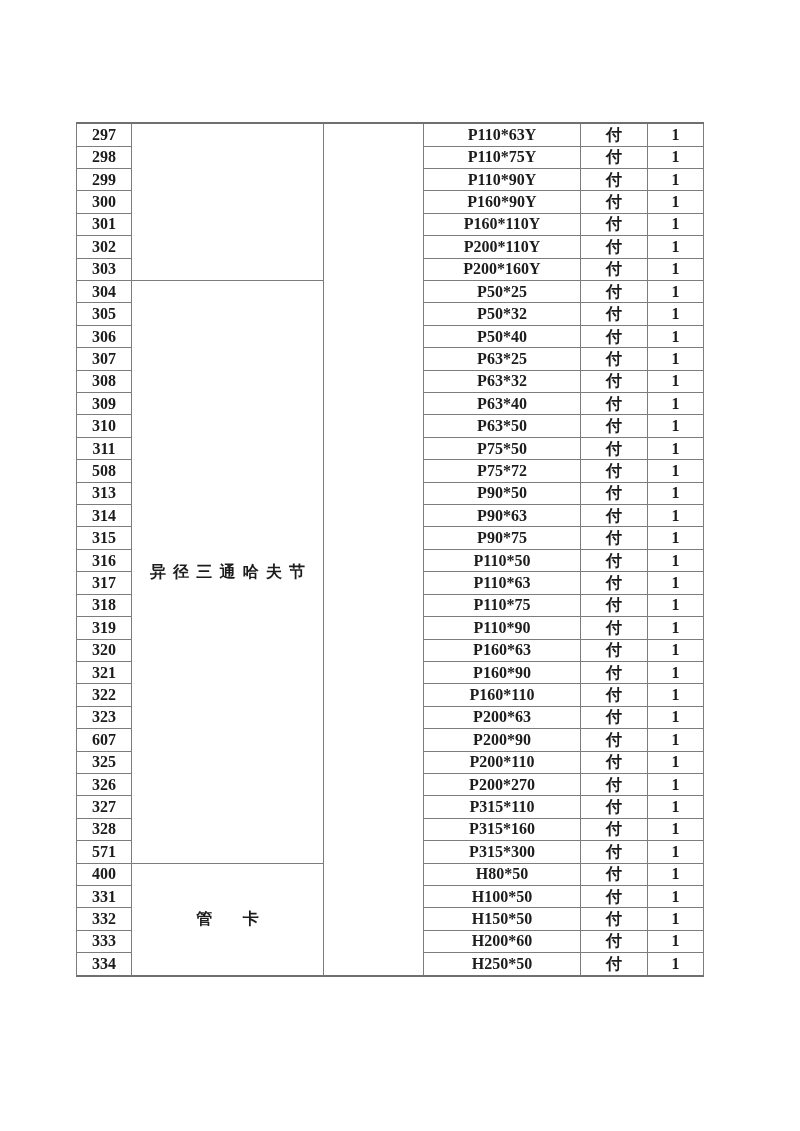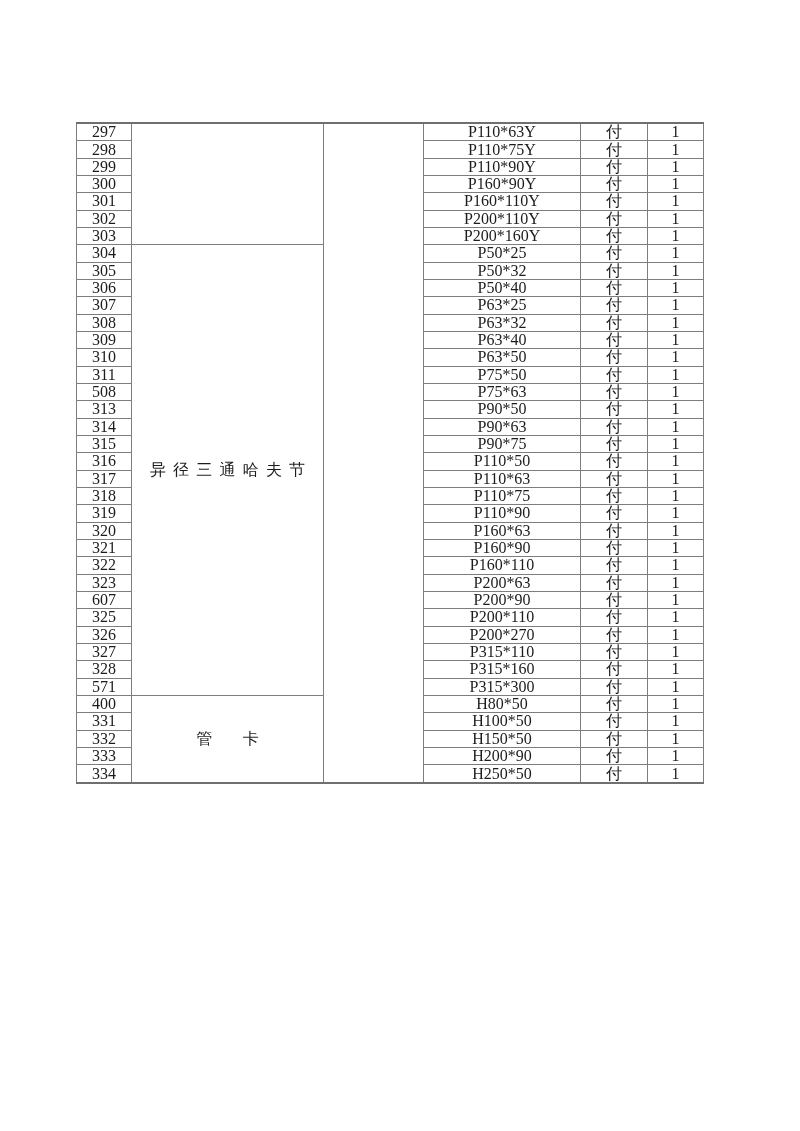--- a/index.html
+++ b/index.html
@@ -13,24 +13,25 @@
     height: 1131px;
     background: #ffffff;
     overflow: hidden;
     font-family: "Liberation Serif", "DejaVu Serif", serif;
   }
   table.parts-table {
     position: absolute;
     left: 76px;
     top: 122px;
     width: 627px;
-    height: 662px;
+    height: 855px;
     border-collapse: collapse;
     table-layout: fixed;
     color: #1c1c1c;
+    font-weight: bold;
   }
   table.parts-table td {
     border: 1px solid #7d7d7d;
     padding: 0;
     text-align: center;
     vertical-align: middle;
     font-size: 16px;
     line-height: 1;
     overflow: hidden;
     white-space: nowrap;
@@ -152,21 +153,21 @@
           <td class="col-qty">1</td>
         </tr>
         <tr>
           <td class="col-no">311</td>
           <td class="col-spec">P75*50</td>
           <td class="col-unit">付</td>
           <td class="col-qty">1</td>
         </tr>
         <tr>
           <td class="col-no">508</td>
-          <td class="col-spec">P75*63</td>
+          <td class="col-spec">P75*72</td>
           <td class="col-unit">付</td>
           <td class="col-qty">1</td>
         </tr>
         <tr>
           <td class="col-no">313</td>
           <td class="col-spec">P90*50</td>
           <td class="col-unit">付</td>
           <td class="col-qty">1</td>
         </tr>
         <tr>
@@ -279,21 +280,21 @@
           <td class="col-qty">1</td>
         </tr>
         <tr>
           <td class="col-no">332</td>
           <td class="col-spec">H150*50</td>
           <td class="col-unit">付</td>
           <td class="col-qty">1</td>
         </tr>
         <tr>
           <td class="col-no">333</td>
-          <td class="col-spec">H200*90</td>
+          <td class="col-spec">H200*60</td>
           <td class="col-unit">付</td>
           <td class="col-qty">1</td>
         </tr>
         <tr>
           <td class="col-no">334</td>
           <td class="col-spec">H250*50</td>
           <td class="col-unit">付</td>
           <td class="col-qty">1</td>
         </tr>
       </tbody>

